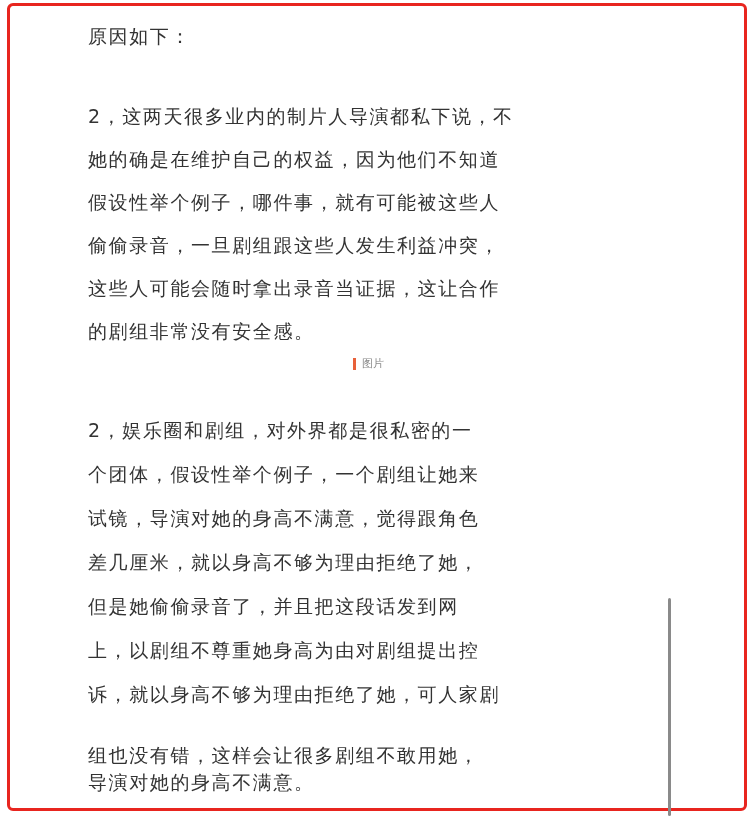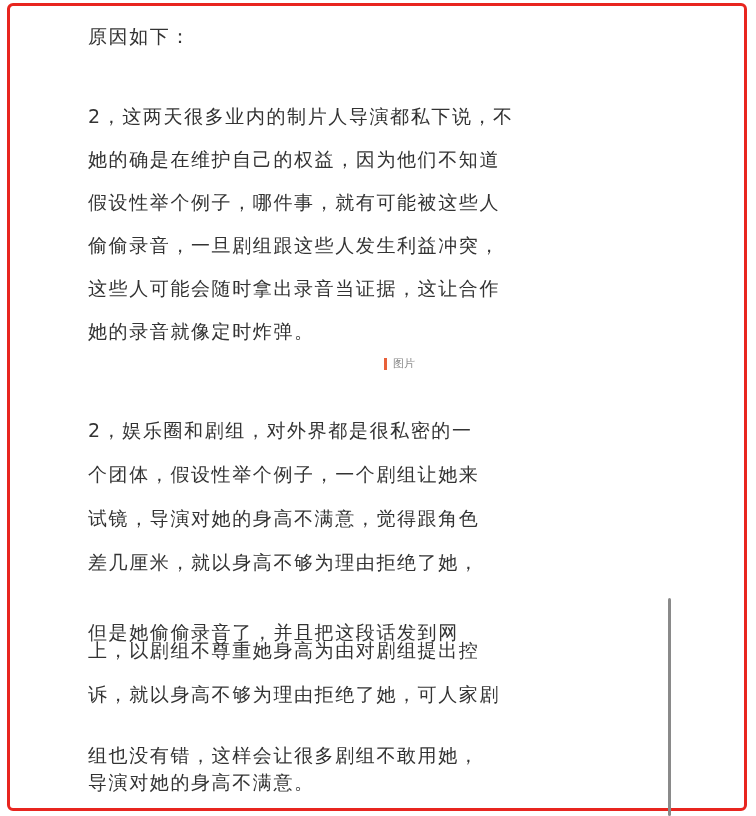--- a/index.html
+++ b/index.html
@@ -7,54 +7,54 @@
   .frame {
     position: absolute; left: 7px; top: 3px; width: 740px; height: 808px;
     border: 3px solid #e8251f; border-radius: 6px; box-sizing: border-box;
   }
   .line {
     position: absolute; left: 88px; font-size: 19px; color: #333333;
     white-space: nowrap; letter-spacing: 1.6px; line-height: 32px;
   }
   .caption {
     position: absolute; left: 353px; top: 356px; font-size: 11px; color: #888888;
-    display: flex; align-items: center; gap: 6px; margin-left: 31px;
+    display: flex; align-items: center; gap: 6px;
   }
   .caption-bar { width: 3px; height: 12px; background: #e8613a; display: inline-block; }
   .scrollbar {
     position: absolute; left: 668px; top: 598px; width: 3px; height: 218px;
     background: #8a8a8a; border-radius: 2px;
   }
 </style>
 </head>
 <body>
 
 <div class="frame"></div>
 
 <div class="line" style="top:20px">原因如下：</div>
 
 <div>
   <div class="line" style="top:100px">2，这两天很多业内的制片人导演都私下说，不</div>
   <div class="line" style="top:143px">她的确是在维护自己的权益，因为他们不知道</div>
   <div class="line" style="top:186px">假设性举个例子，哪件事，就有可能被这些人</div>
   <div class="line" style="top:229px">偷偷录音，一旦剧组跟这些人发生利益冲突，</div>
   <div class="line" style="top:272px">这些人可能会随时拿出录音当证据，这让合作</div>
-  <div class="line" style="top:315px">她的录音就像定时炸弹。</div>
+  <div class="line" style="top:315px">的剧组非常没有安全感。</div>
 </div>
 
 <div class="caption">
   <span class="caption-bar"></span>
   <span>图片</span>
 </div>
 
 <div>
   <div class="line" style="top:414px">2，娱乐圈和剧组，对外界都是很私密的一</div>
   <div class="line" style="top:458px">个团体，假设性举个例子，一个剧组让她来</div>
   <div class="line" style="top:502px">试镜，导演对她的身高不满意，觉得跟角色</div>
   <div class="line" style="top:546px">差几厘米，就以身高不够为理由拒绝了她，</div>
-  <div class="line" style="top:616px">但是她偷偷录音了，并且把这段话发到网</div>
+  <div class="line" style="top:590px">但是她偷偷录音了，并且把这段话发到网</div>
   <div class="line" style="top:634px">上，以剧组不尊重她身高为由对剧组提出控</div>
   <div class="line" style="top:678px">诉，就以身高不够为理由拒绝了她，可人家剧</div>
   <div class="line" style="top:739px">组也没有错，这样会让很多剧组不敢用她，</div>
   <div class="line" style="top:766px">导演对她的身高不满意。</div>
 </div>
 
 <div class="scrollbar"></div>
 
 </body></html>

